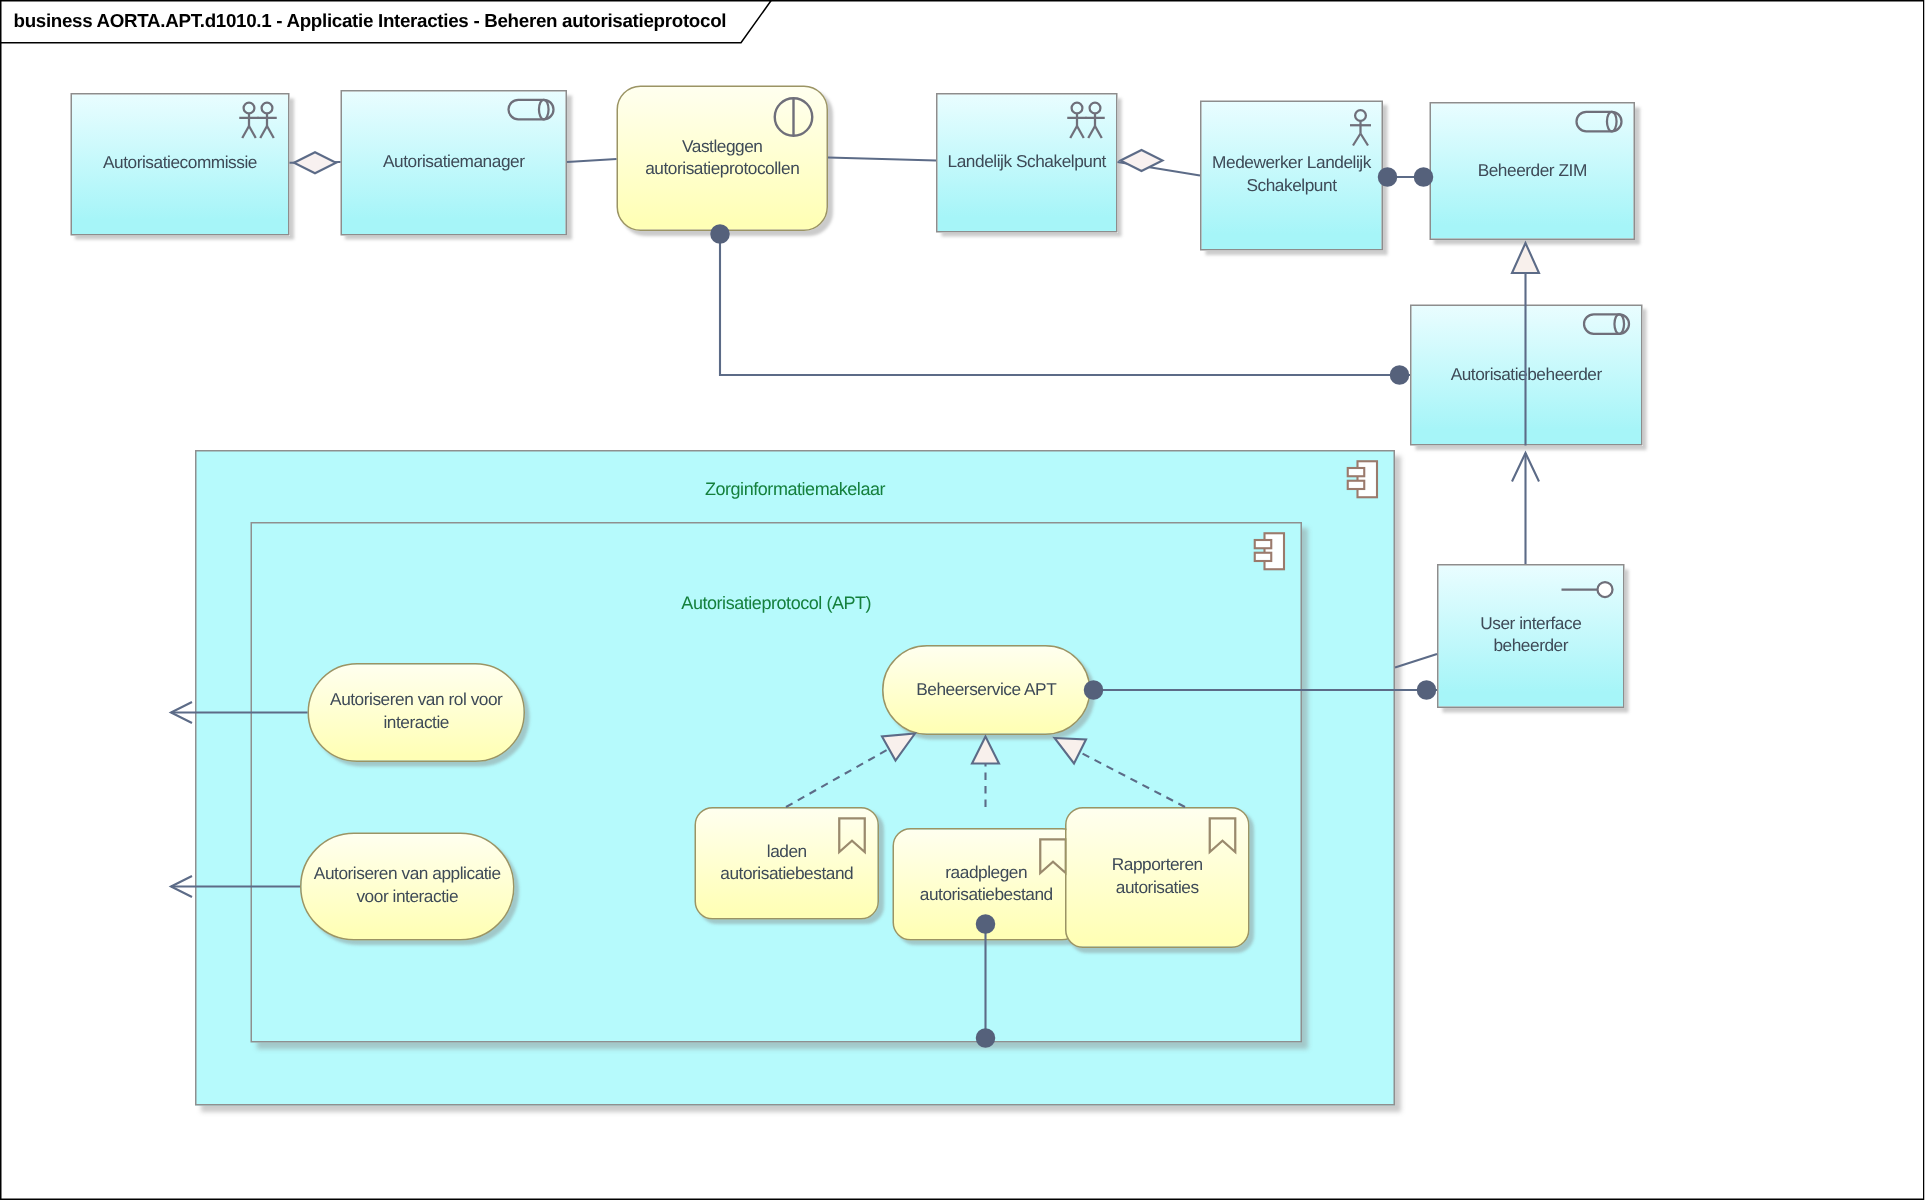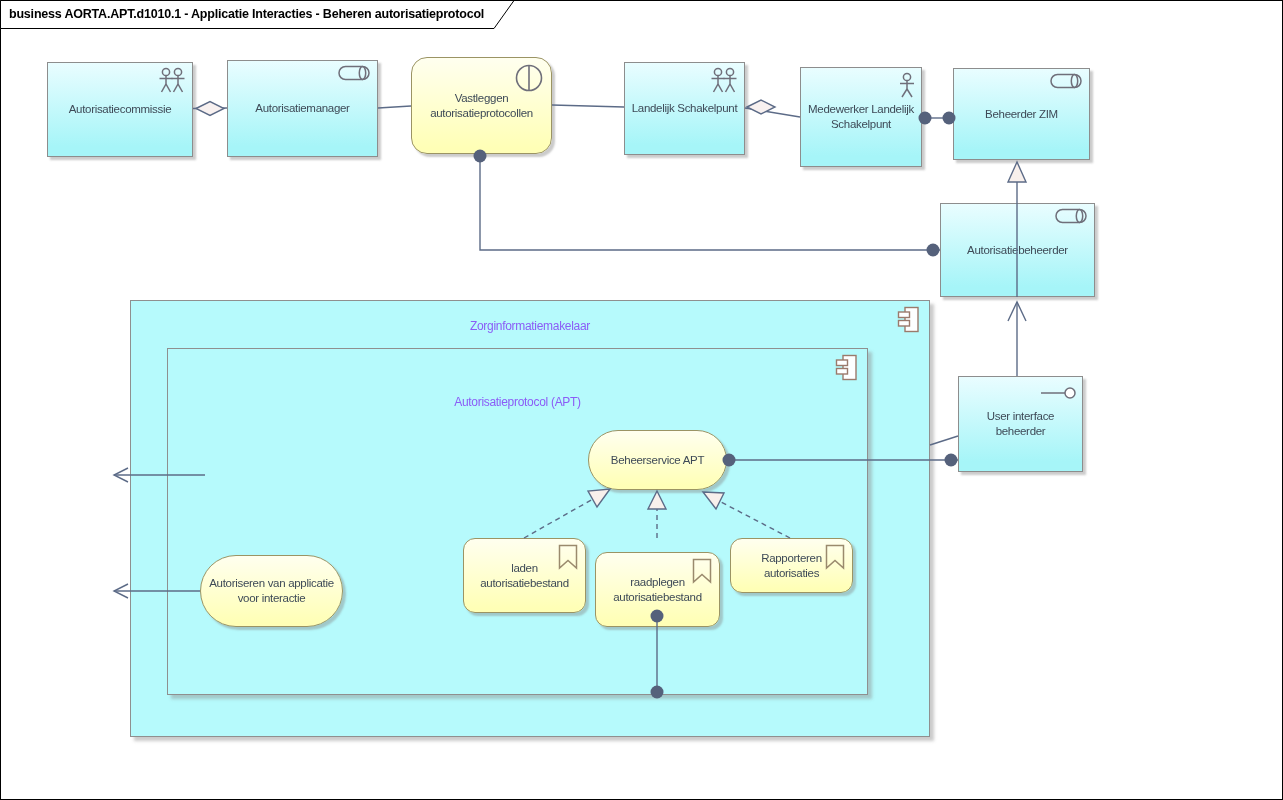--- a/index.html
+++ b/index.html
@@ -30,21 +30,21 @@
           background:linear-gradient(180deg,#ffffef 0%, #ffffb6 95%);
           border:1px solid #9b9464; box-shadow:3px 3px 2px rgba(130,130,130,.42); z-index:12; }
 
   .ybox { position:absolute; display:flex; align-items:center; justify-content:center;
           border-radius:12px; box-shadow:3px 3px 2px rgba(130,130,130,.42); z-index:12; }
   .ybox .corner-icon { position:absolute; top:5px; right:7px; }
 
   .container-box { position:absolute; background:#b6fafc; border:1px solid #8f8f8f;
           box-shadow:4px 4px 3px rgba(140,140,140,.45); }
   .container-box .c-label { position:absolute; width:100%; text-align:center;
-          font-size:12px; letter-spacing:-0.3px; color:#8b5cf6; }
+          font-size:12px; letter-spacing:-0.3px; color:#15803d; }
   .container-box .corner-icon { position:absolute; top:5px; right:8px; }
 
   .connectors { position:absolute; left:0; top:0; z-index:30; pointer-events:none; }
 </style>
 </head>
 <body>
 
 <div class="page">
   <div class="frame"></div>
 
@@ -158,20 +158,24 @@
 
   <div class="node" style="left:958px; top:376px; width:125px; height:96px;">
     <span class="label">User interface
 beheerder</span>
     <svg class="corner-icon" width="38" height="16" style="top:8px;">
       <line x1="2" y1="8" x2="26" y2="8" stroke="#6f6f7a" stroke-width="1.5"></line>
       <circle cx="31" cy="8" r="5" fill="#ffffff" stroke="#6f6f7a" stroke-width="1.5"></circle>
     </svg>
   </div>
 
+  <div class="pill" style="left:205px; top:442px; width:145px; height:66px; border-radius:33px;">
+    <span class="label">Autoriseren van rol voor
+interactie</span>
+  </div>
 
   <div class="pill" style="left:200px; top:555px; width:143px; height:72px; border-radius:36px;">
     <span class="label">Autoriseren van applicatie
 voor interactie</span>
   </div>
 
   <div class="pill" style="left:588px; top:430px; width:139px; height:60px; border-radius:30px;">
     <span class="label">Beheerservice APT</span>
   </div>
 
@@ -184,21 +188,21 @@
   </div>
 
   <div class="ybox yellow" style="left:595px; top:552px; width:125px; height:75px;">
     <span class="label">raadplegen
 autorisatiebestand</span>
     <svg class="corner-icon" width="20" height="26">
       <polygon points="1.5,1.5 18.5,1.5 18.5,24 10,16.5 1.5,24" fill="none" stroke="#9a8a6d" stroke-width="1.5"></polygon>
     </svg>
   </div>
 
-  <div class="ybox yellow" style="left:730px; top:538px; width:123px; height:55px;">
+  <div class="ybox yellow" style="left:710px; top:538px; width:123px; height:94px;">
     <span class="label">Rapporteren
 autorisaties</span>
     <svg class="corner-icon" width="20" height="26">
       <polygon points="1.5,1.5 18.5,1.5 18.5,24 10,16.5 1.5,24" fill="none" stroke="#9a8a6d" stroke-width="1.5"></polygon>
     </svg>
   </div>
 
   <svg class="connectors" width="1283" height="800">
     <g stroke="#5c6b87" stroke-width="1.4" fill="none">
 

